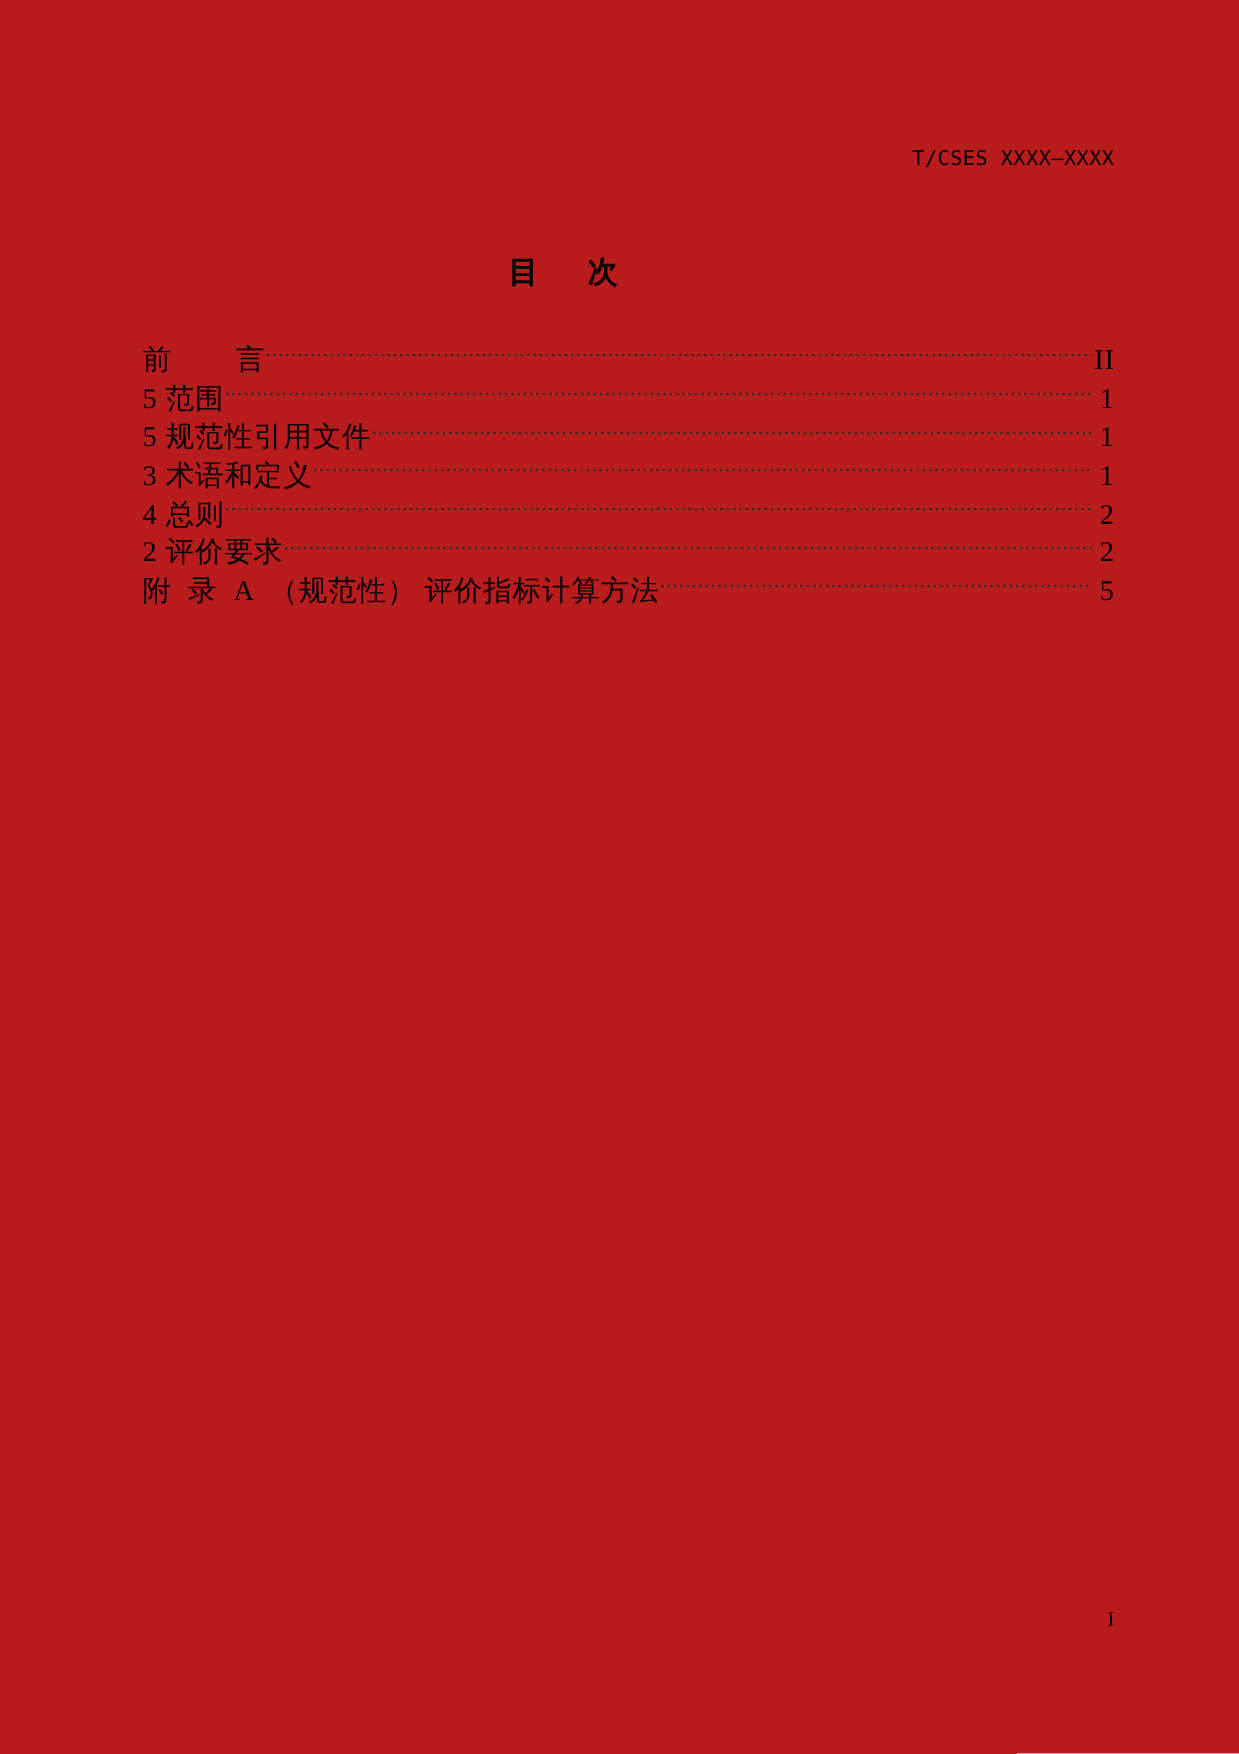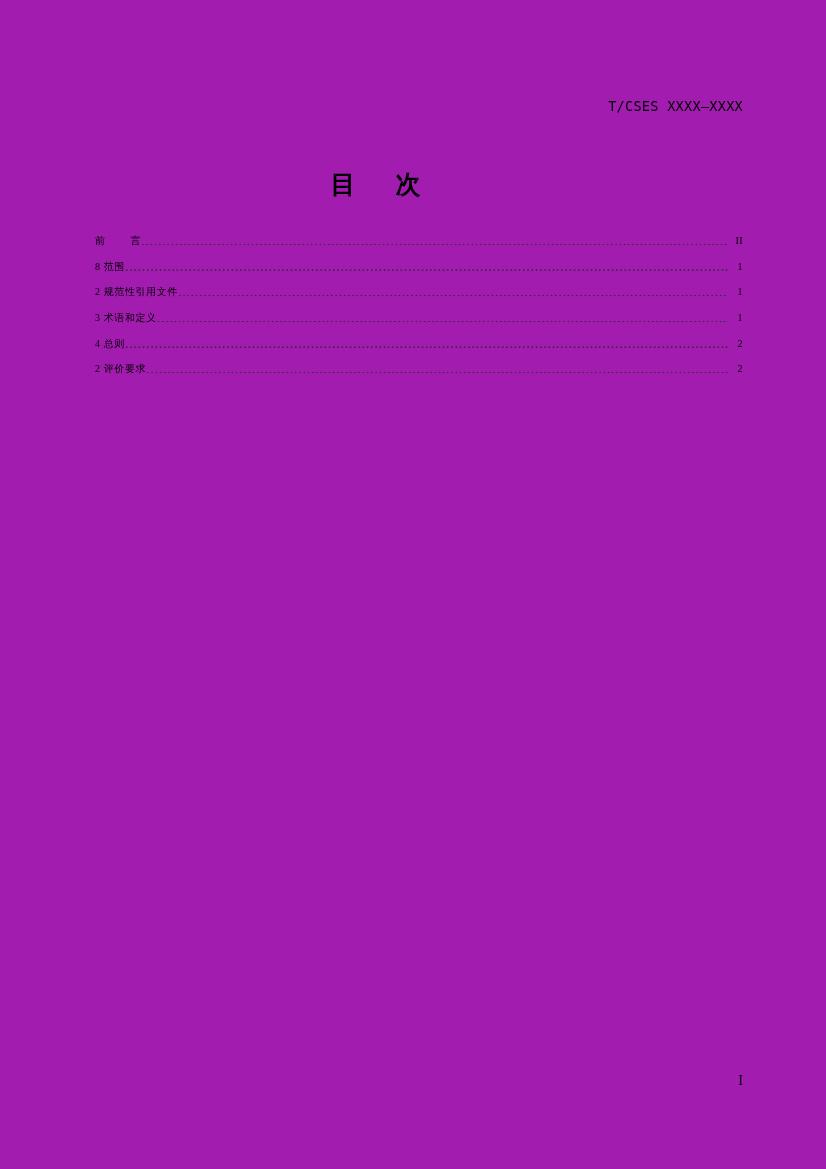--- a/index.html
+++ b/index.html
@@ -8,21 +8,21 @@
     background: #ffffff;
   }
   body {
     font-family: "Liberation Serif", "DejaVu Serif", serif;
     color: #000000;
   }
   .page {
     position: relative;
     width: 826px;
     height: 1169px;
-    background: #a21caf;
+    background: #b91c1c;
     overflow: hidden;
     margin: 0 auto;
   }
 
   
   .doc-header {
     position: absolute;
     top: 98px;
     left: 95px;
     right: 83px;
@@ -35,39 +35,39 @@
   }
 
   
   .toc-title {
     position: absolute;
     top: 168px;
     left: 0;
     width: 752px;
     text-align: center;
     font-family: "DejaVu Sans", "Liberation Sans", sans-serif;
-    font-size: 25px;
+    font-size: 20px;
     font-weight: 600;
     letter-spacing: 1px;
     white-space: pre;
     color: #000000;
   }
 
   
   .toc-list {
     position: absolute;
     top: 228px;
     left: 95px;
     width: 648px;
   }
   .toc-row {
     display: flex;
-    align-items: flex-end;
+    align-items: flex-start;
     height: 25.7px;
-    font-size: 10px;
+    font-size: 19px;
     line-height: 25.7px;
     color: #000000;
     white-space: pre;
   }
   .toc-label {
     flex: 0 0 auto;
     letter-spacing: 0.6px;
   }
   .toc-dots {
     flex: 1 1 auto;
@@ -118,27 +118,27 @@
 
   <div class="toc-list">
 
     <div class="toc-row">
       <span class="toc-label">前        言</span>
       <span class="toc-dots"></span>
       <span class="toc-page">II</span>
     </div>
 
     <div class="toc-row">
-      <span class="toc-label">8 范围</span>
+      <span class="toc-label">5 范围</span>
       <span class="toc-dots"></span>
       <span class="toc-page">1</span>
     </div>
 
     <div class="toc-row">
-      <span class="toc-label">2 规范性引用文件</span>
+      <span class="toc-label">5 规范性引用文件</span>
       <span class="toc-dots"></span>
       <span class="toc-page">1</span>
     </div>
 
     <div class="toc-row">
       <span class="toc-label">3 术语和定义</span>
       <span class="toc-dots"></span>
       <span class="toc-page">1</span>
     </div>
 
@@ -149,18 +149,23 @@
     </div>
 
     <div class="toc-row">
       <span class="toc-label">2 评价要求</span>
       <span class="toc-dots"></span>
       <span class="toc-page">2</span>
     </div>
 
 
 
+    <div class="toc-row">
+      <span class="toc-label">附  录  A  （规范性） 评价指标计算方法</span>
+      <span class="toc-dots"></span>
+      <span class="toc-page">5</span>
+    </div>
 
   </div>
 
   <div class="folio">I</div>
 
 </div>
 
 </body></html>

